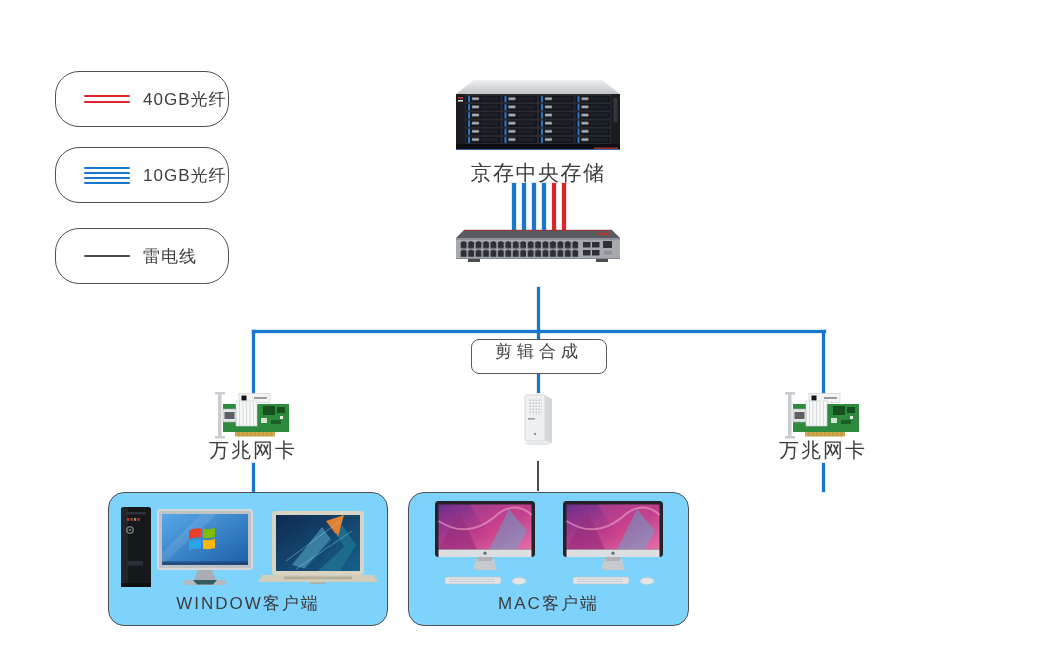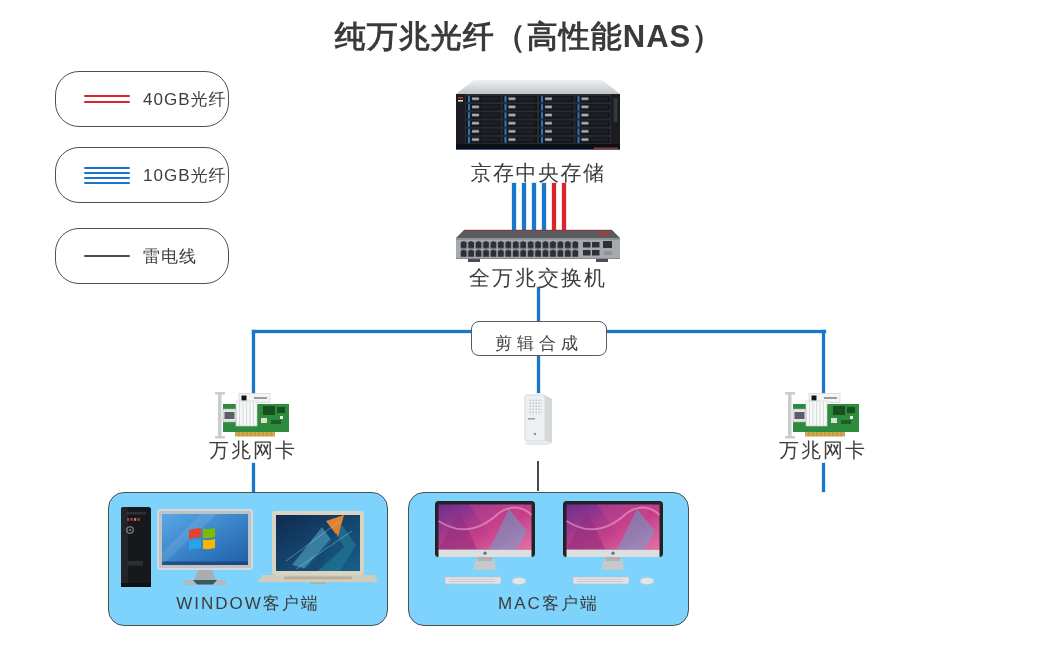--- a/index.html
+++ b/index.html
@@ -24,23 +24,23 @@
   
   .vline, .hline { position:absolute; z-index:1; }
   .blue { background:#1877cd; box-shadow:0 0 0 1px rgba(24,119,205,0.14); }
   .red  { background:#d9252b; box-shadow:0 0 0 1px rgba(217,37,43,0.14); }
   .dark { background:#4a4a4a; }
 
   .node { position:absolute; z-index:2; }
   .node-label { position:absolute; z-index:2; text-align:center; font-size:21px; letter-spacing:1.5px; color:#3d3d3d; white-space:nowrap; }
   .small-label { font-size:20px; letter-spacing:2px; }
 
-  .hub-box { position:absolute; z-index:3; left:471px; top:321px; width:136px; height:35px;
+  .hub-box { position:absolute; z-index:3; left:471px; top:339px; width:136px; height:35px;
              background:#fff; border:1.6px solid #5a5a5a; border-radius:8px;
-             display:flex; align-items:flex-end; justify-content:center;
+             display:flex; align-items:flex-start; justify-content:center;
              font-size:17px; letter-spacing:5px; color:#3f3f3f; }
 
   .client-box { position:absolute; z-index:2; top:492px; height:134px; background:#7dd3fc;
                 border:1.6px solid #4f4f4f; border-radius:16px; }
   .client-box .devices { position:absolute; left:0; right:0; top:9px; height:87px;
                          display:flex; justify-content:center; align-items:flex-end; gap:3px; }
   .client-box .devices.mac { gap:16px; }
   .client-box .client-label { position:absolute; left:0; right:0; bottom:10px; text-align:center;
                               font-size:17px; letter-spacing:2px; color:#3d3d3d; }
   svg { display:block; }
@@ -199,21 +199,20 @@
       <polygon points="48,56 64,56 63,60 49,60" fill="#aeb1b5"></polygon>
       <rect x="16" y="76" width="56" height="7" rx="1.8" fill="#e0e2e4" stroke="#c2c5c8" stroke-width="0.6"></rect>
       <path d="M20,78.3 H66 M20,80.6 H66" stroke="#c2c5c8" stroke-width="0.7"></path>
       <ellipse cx="90" cy="80" rx="7" ry="3.6" fill="#e3e5e7" stroke="#c2c5c8" stroke-width="0.6"></ellipse>
     </symbol>
   </defs>
 </svg>
 
 <div class="canvas">
 
-  <h1 class="title">纯万兆光纤（高性能NAS）</h1>
 
   <div class="legend-box" style="top:71px;">
     <span class="legend-lines">
       <i class="c40"></i>
       <i class="c40"></i>
     </span>
     <span class="legend-label">40GB光纤</span>
   </div>
   <div class="legend-box" style="top:147px;">
     <span class="legend-lines thin" style="gap:3px;">
@@ -252,21 +251,20 @@
         <use href="#dev-server"></use>
       </svg>
   </div>
   <div class="node-label" style="left:438px; top:159px; width:200px;">京存中央存储</div>
 
   <div class="node" style="left:452px; top:229px;">
     <svg width="172" height="36" viewBox="0 0 172 36">
         <use href="#dev-switch"></use>
       </svg>
   </div>
-  <div class="node-label" style="left:438px; top:264px; width:200px; letter-spacing:2px;">全万兆交换机</div>
 
   <div class="hub-box">
     <span>剪辑合成</span>
   </div>
 
   <div class="node" style="left:211px; top:392px;">
     <svg width="84" height="54" viewBox="0 0 84 54">
         <use href="#dev-nic"></use>
       </svg>
   </div>

